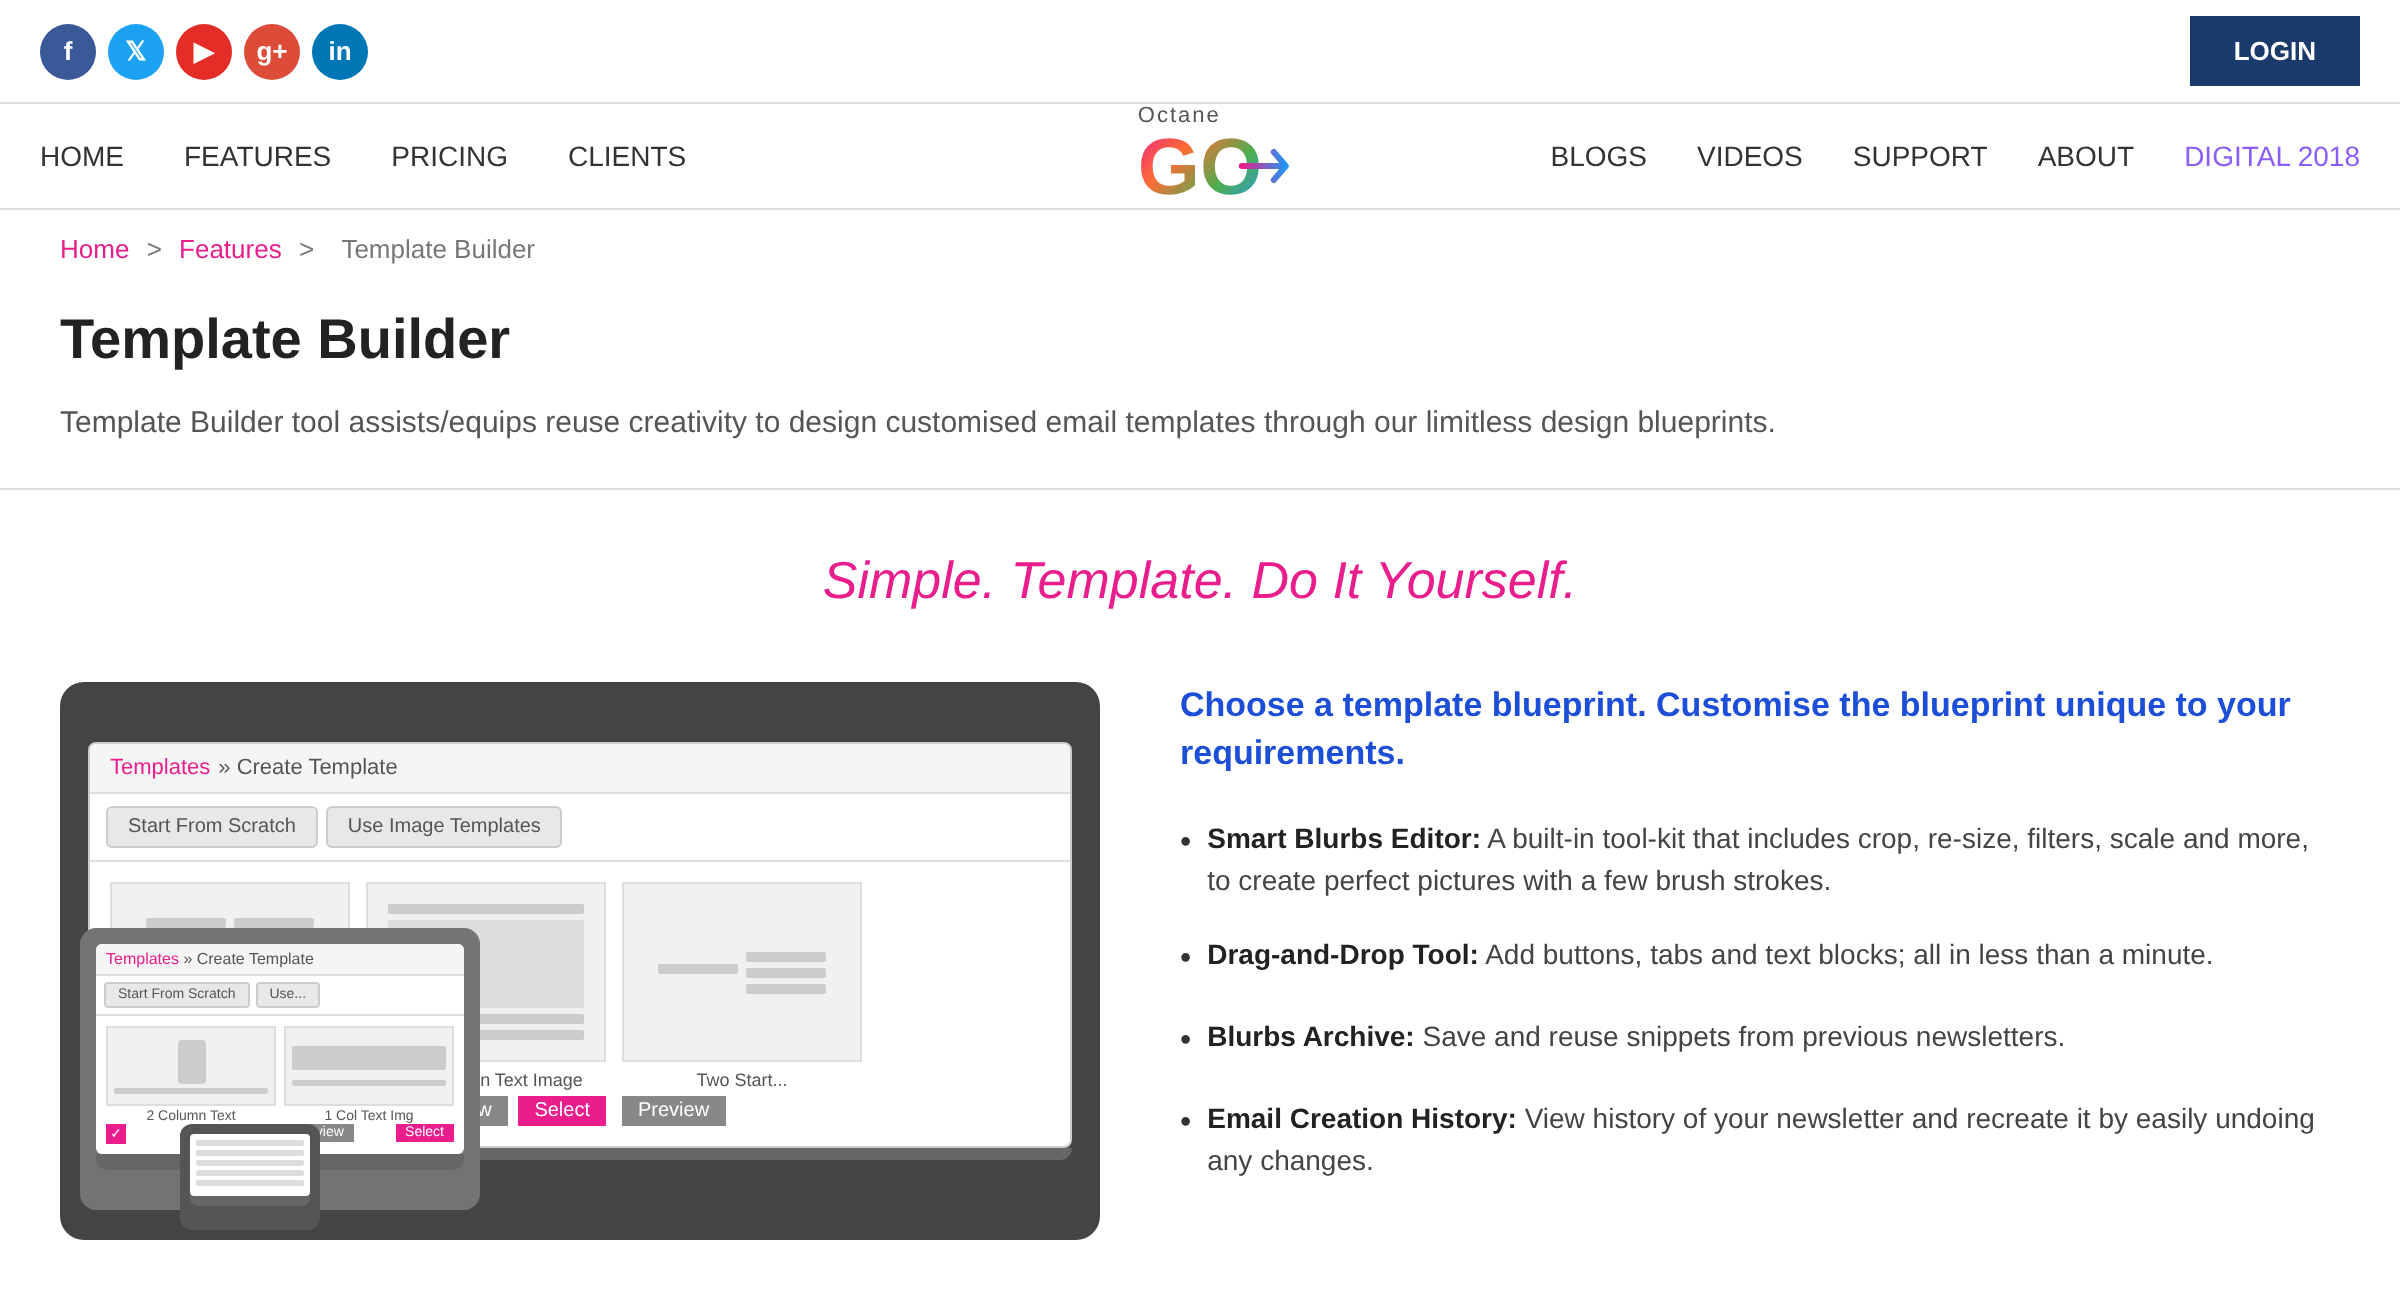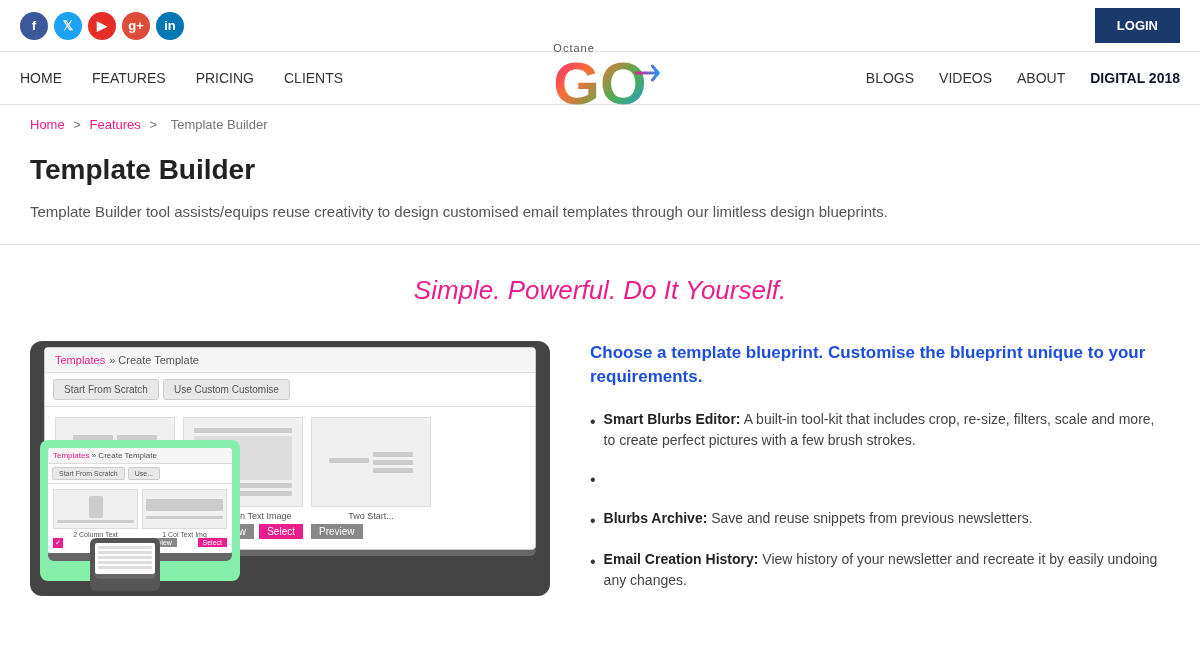--- a/index.html
+++ b/index.html
@@ -95,21 +95,21 @@
       flex-direction: column;
       align-items: flex-start;
       padding: 6px 0;
     }
     .logo-octane {
       font-size: 11px;
       color: #555;
       letter-spacing: 1px;
     }
     .logo-go {
-      font-size: 60px;
+      font-size: 40px;
       font-weight: 900;
       line-height: 1;
       background: linear-gradient(135deg, #e91e8c, #ff6b35, #4caf50, #2196f3);
       -webkit-background-clip: text;
       -webkit-text-fill-color: transparent;
       background-clip: text;
       position: relative;
     }
 
     .nav-right {
@@ -121,21 +121,21 @@
     }
     .nav-right a {
       text-decoration: none;
       color: #333;
       font-size: 14px;
       font-weight: 500;
       padding: 18px 0;
       display: block;
       text-transform: uppercase;
     }
-    .nav-right a.digital { color: #0f172a; font-weight: bold; }
+    .nav-right a.digital { color: #8b5cf6; font-weight: normal; }
 
     
     .breadcrumb {
       padding: 12px 30px;
       font-size: 13px;
       color: #555;
     }
     .breadcrumb a { color: #e91e8c; text-decoration: none; }
     .breadcrumb span { color: #777; margin: 0 5px; }
 
@@ -177,21 +177,21 @@
     }
 
     
     .screenshot-container {
       flex: 0 0 520px;
       position: relative;
     }
     .screen-outer {
       background: #444;
       border-radius: 12px;
-      padding: 6px 14px 40px;
+      padding: 30px 14px 40px;
       position: relative;
     }
     .screen-inner {
       background: #fff;
       border-radius: 4px;
       overflow: hidden;
       border: 1px solid #ccc;
     }
     .screen-header {
       background: #f5f5f5;
@@ -275,21 +275,21 @@
       color: #555;
       text-align: center;
       margin-bottom: 3px;
     }
     
     .tablet-overlay {
       position: absolute;
       bottom: 15px;
       left: 10px;
       width: 200px;
-      background: #86efac;
+      background: #737373;
       border-radius: 8px;
       padding: 8px 8px 20px;
       z-index: 2;
     }
     .tablet-screen {
       background: #fff;
       border-radius: 3px;
       overflow: hidden;
     }
     .tablet-header {
@@ -482,53 +482,54 @@
             <stop offset="100%" stop-color="#2196f3"></stop>
           </linearGradient>
         </defs>
       </svg>
     </div>
   </div>
 
   <div class="nav-right">
     <a>BLOGS</a>
     <a>VIDEOS</a>
+    <a>SUPPORT</a>
     <a>ABOUT</a>
     <a class="digital">DIGITAL 2018</a>
   </div>
 </nav>
 
 <div class="breadcrumb">
   <a>Home</a>
   <span> &gt; </span>
   <a>Features</a>
   <span> &gt; </span>
   <span>Template Builder</span>
 </div>
 
 <div class="page-title-section">
   <h1 class="page-title">Template Builder</h1>
   <p class="page-description">Template Builder tool assists/equips reuse creativity to design customised email templates through our limitless design blueprints.</p>
 </div>
 
 <div class="main-content">
-  <div class="tagline">Simple. Powerful. Do It Yourself.</div>
+  <div class="tagline">Simple. Template. Do It Yourself.</div>
 
   <div class="content-row">
 
     <div class="screenshot-container">
       <div class="screen-outer">
         <div class="screen-inner">
           <div class="screen-header">
             <span style="color:#e91e8c;">Templates</span>
             <span> » Create Template</span>
           </div>
           <div class="screen-tabs">
             <div class="screen-tab">Start From Scratch</div>
-            <div class="screen-tab">Use Custom Customise</div>
+            <div class="screen-tab">Use Image Templates</div>
           </div>
           <div class="screen-templates-grid">
 
             <div class="template-item">
               <div class="template-thumb">
                 <div style="display:flex; gap:4px; justify-content:center; height:100%; align-items:center;">
                   <div style="display:flex; flex-direction:column; gap:3px; width:40px;">
                     <div style="height:5px; background:#ccc; border-radius:1px;"></div>
                     <div style="height:5px; background:#ccc; border-radius:1px;"></div>
                     <div style="height:5px; background:#ccc; border-radius:1px;"></div>
@@ -644,20 +645,24 @@
       <ul class="feature-list">
         <li class="feature-item">
           <span class="bullet">•</span>
           <span>
             <span class="feature-name">Smart Blurbs Editor:</span>
             <span>A built-in tool-kit that includes crop, re-size, filters, scale and more, to create perfect pictures with a few brush strokes.</span>
           </span>
         </li>
         <li class="feature-item">
           <span class="bullet">•</span>
+          <span>
+            <span class="feature-name">Drag-and-Drop Tool:</span>
+            <span>Add buttons, tabs and text blocks; all in less than a minute.</span>
+          </span>
         </li>
         <li class="feature-item">
           <span class="bullet">•</span>
           <span>
             <span class="feature-name">Blurbs Archive:</span>
             <span>Save and reuse snippets from previous newsletters.</span>
           </span>
         </li>
         <li class="feature-item">
           <span class="bullet">•</span>

